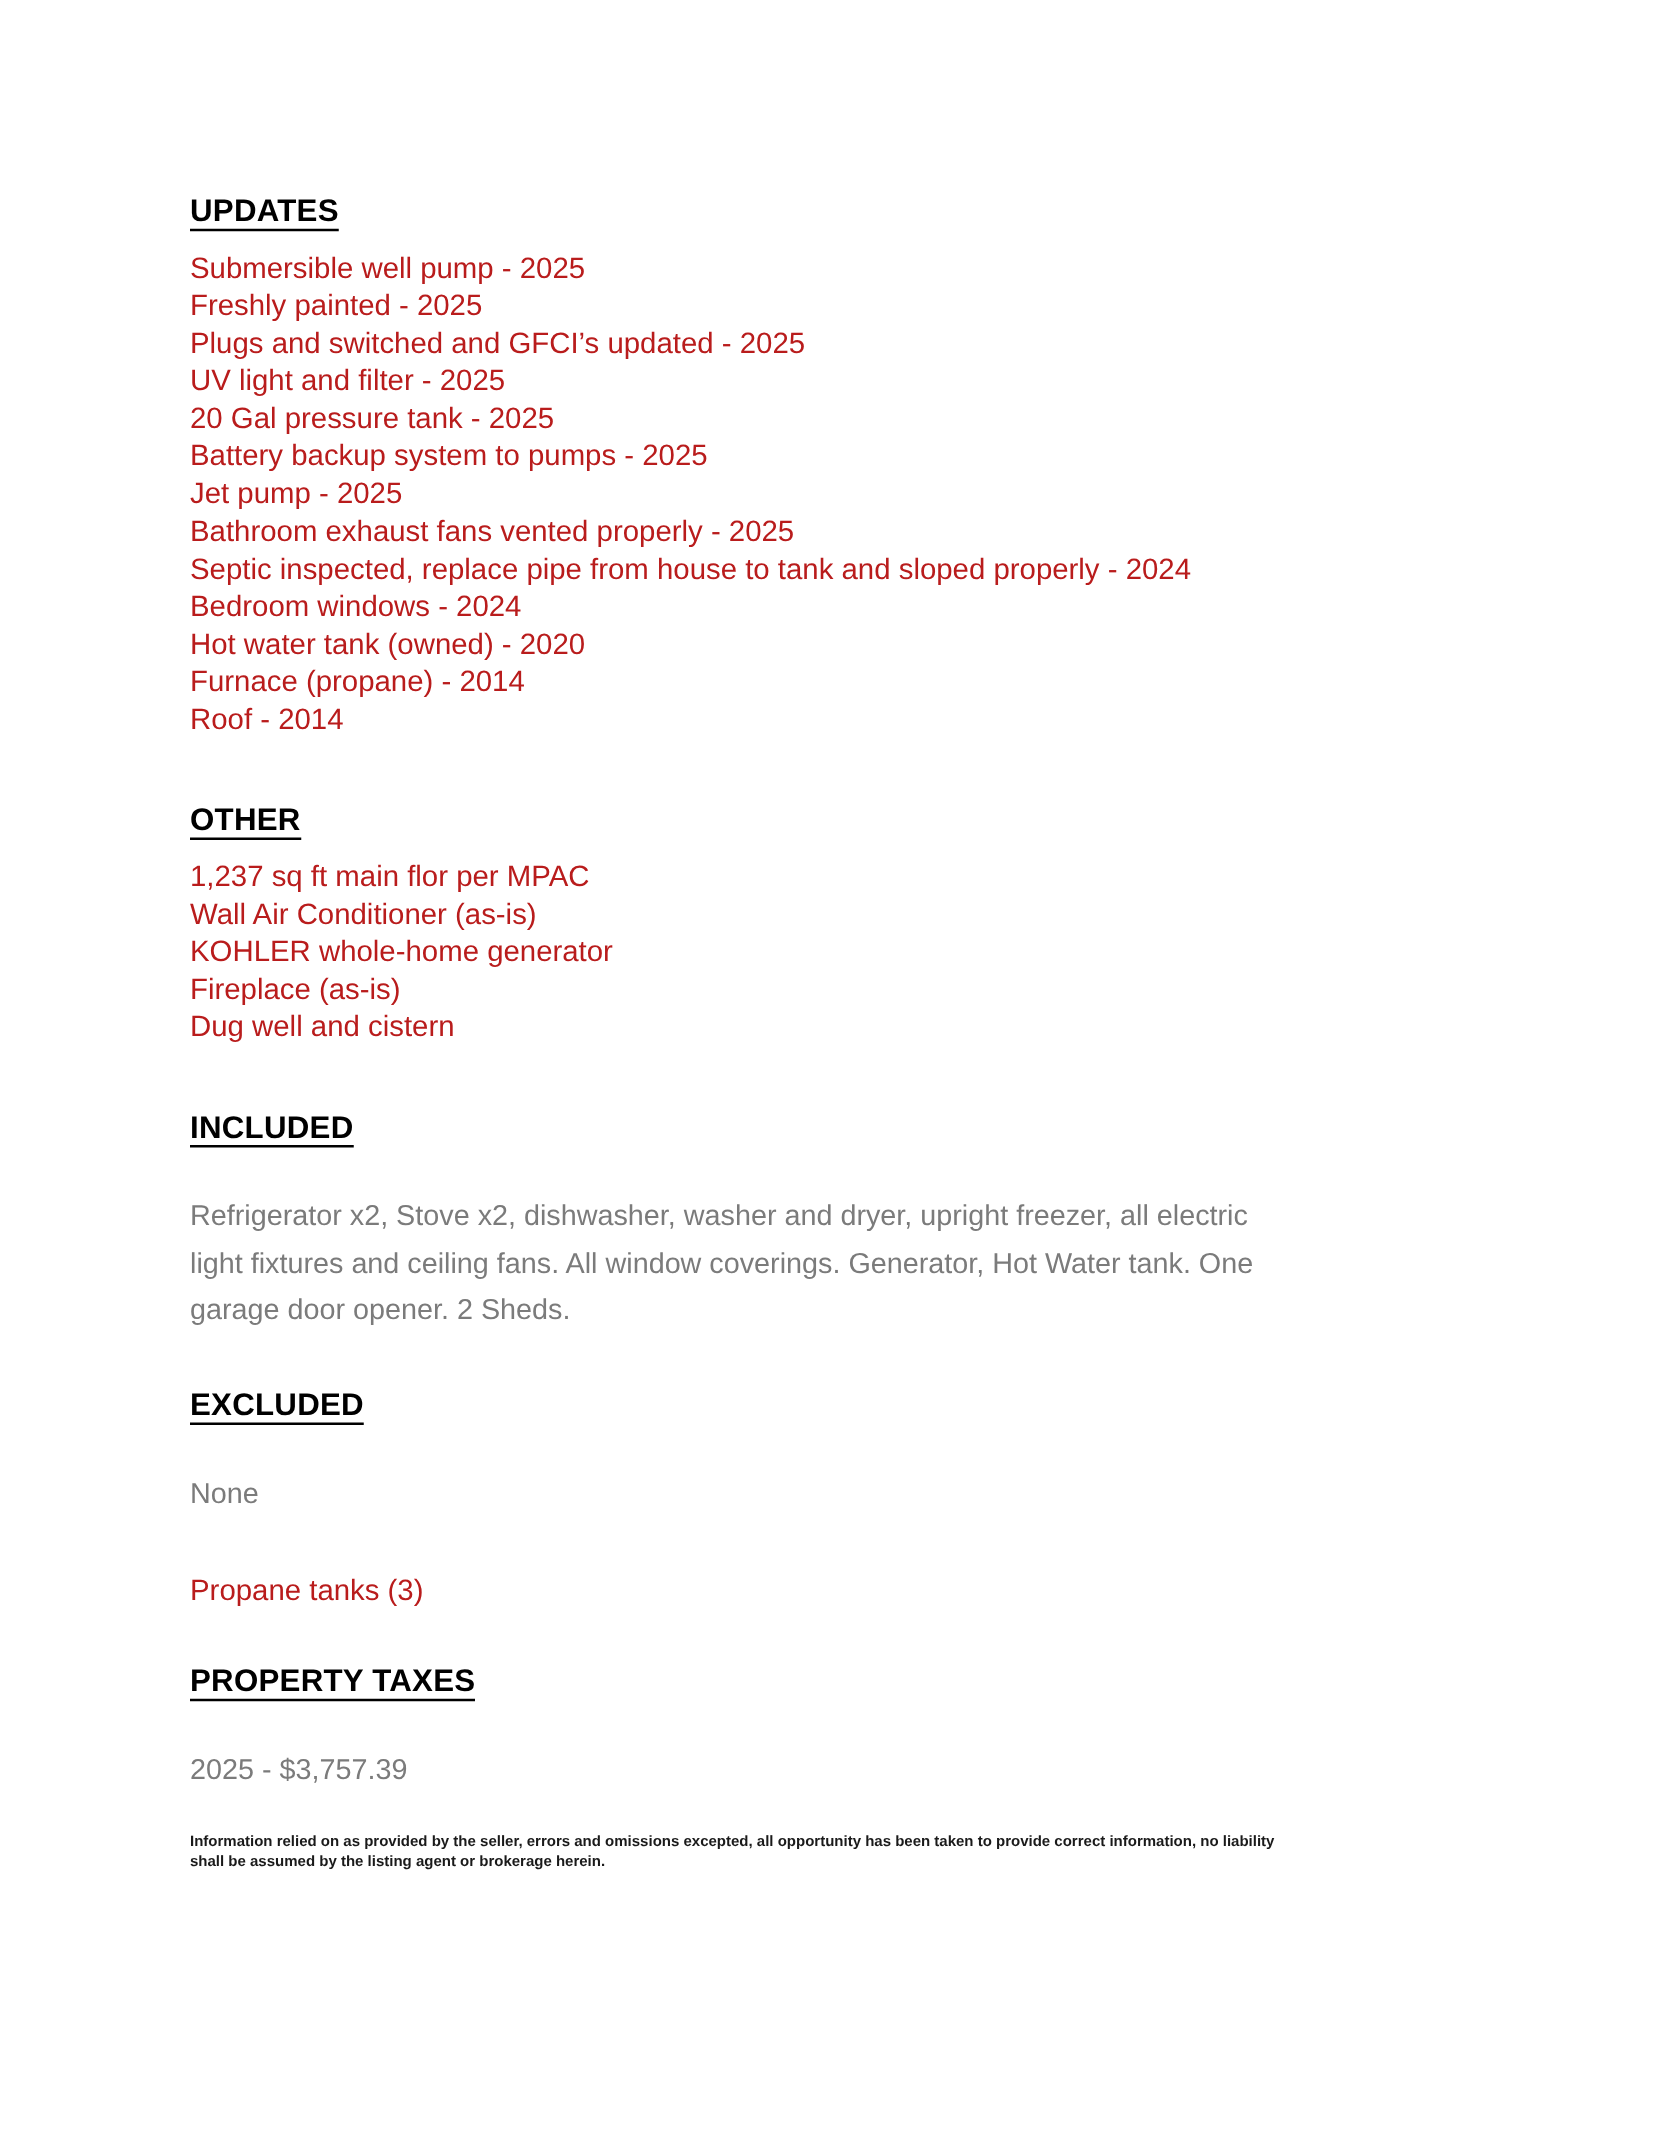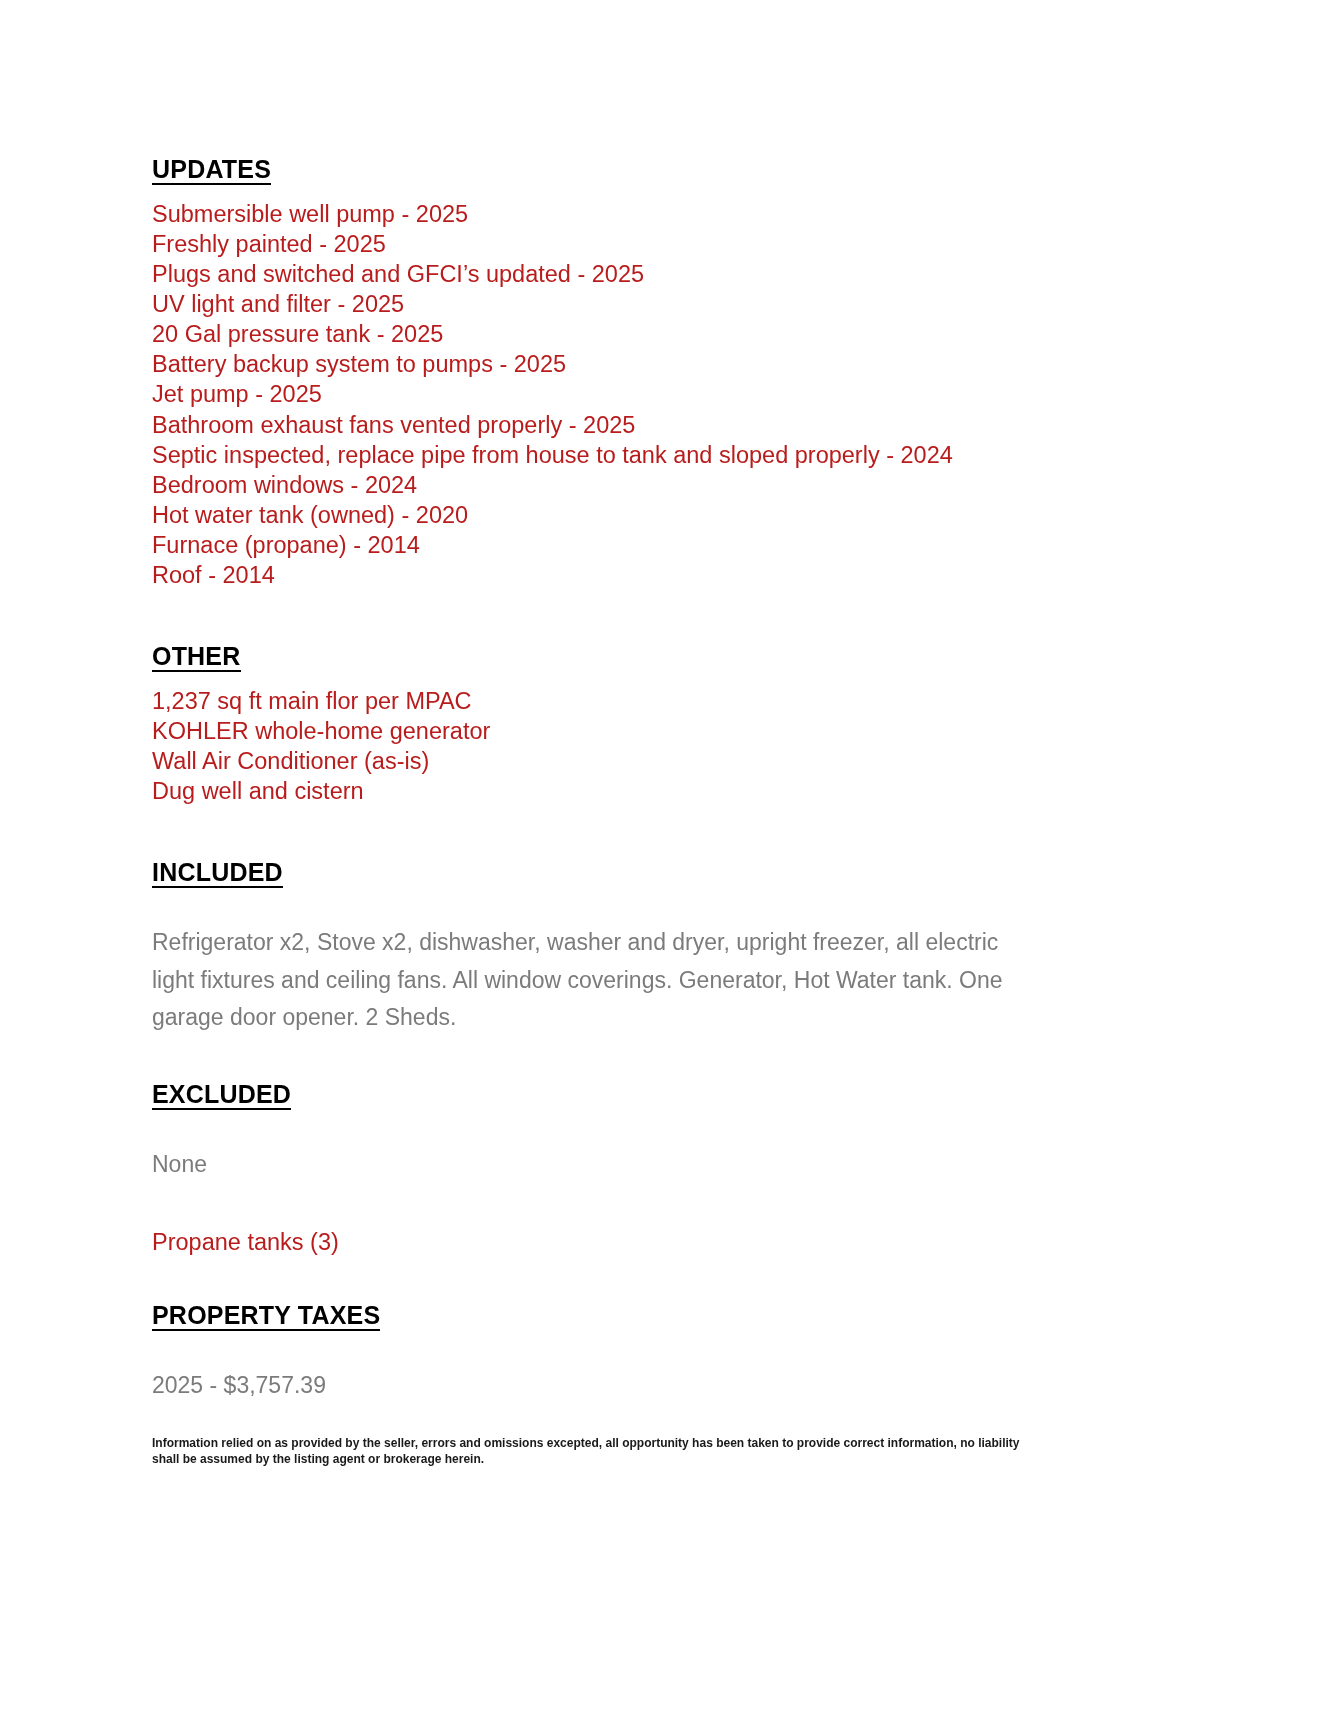--- a/index.html
+++ b/index.html
@@ -103,22 +103,23 @@
   </div>
 
   <div class="gap-lg"></div>
 
   <div class="section">
     <div class="heading-row">
       <h2 class="heading">OTHER</h2>
     </div>
     <ul class="tight-list">
       <li>1,237 sq ft main flor per MPAC</li>
+      <li>Wall Air Conditioner (as-is)</li>
       <li>KOHLER whole-home generator</li>
-      <li>Wall Air Conditioner (as-is)</li>
+      <li>Fireplace (as-is)</li>
       <li>Dug well and cistern</li>
     </ul>
   </div>
 
   <div class="gap-lg"></div>
 
   <div class="section">
     <div class="heading-row">
       <h2 class="heading">INCLUDED</h2>
     </div>

